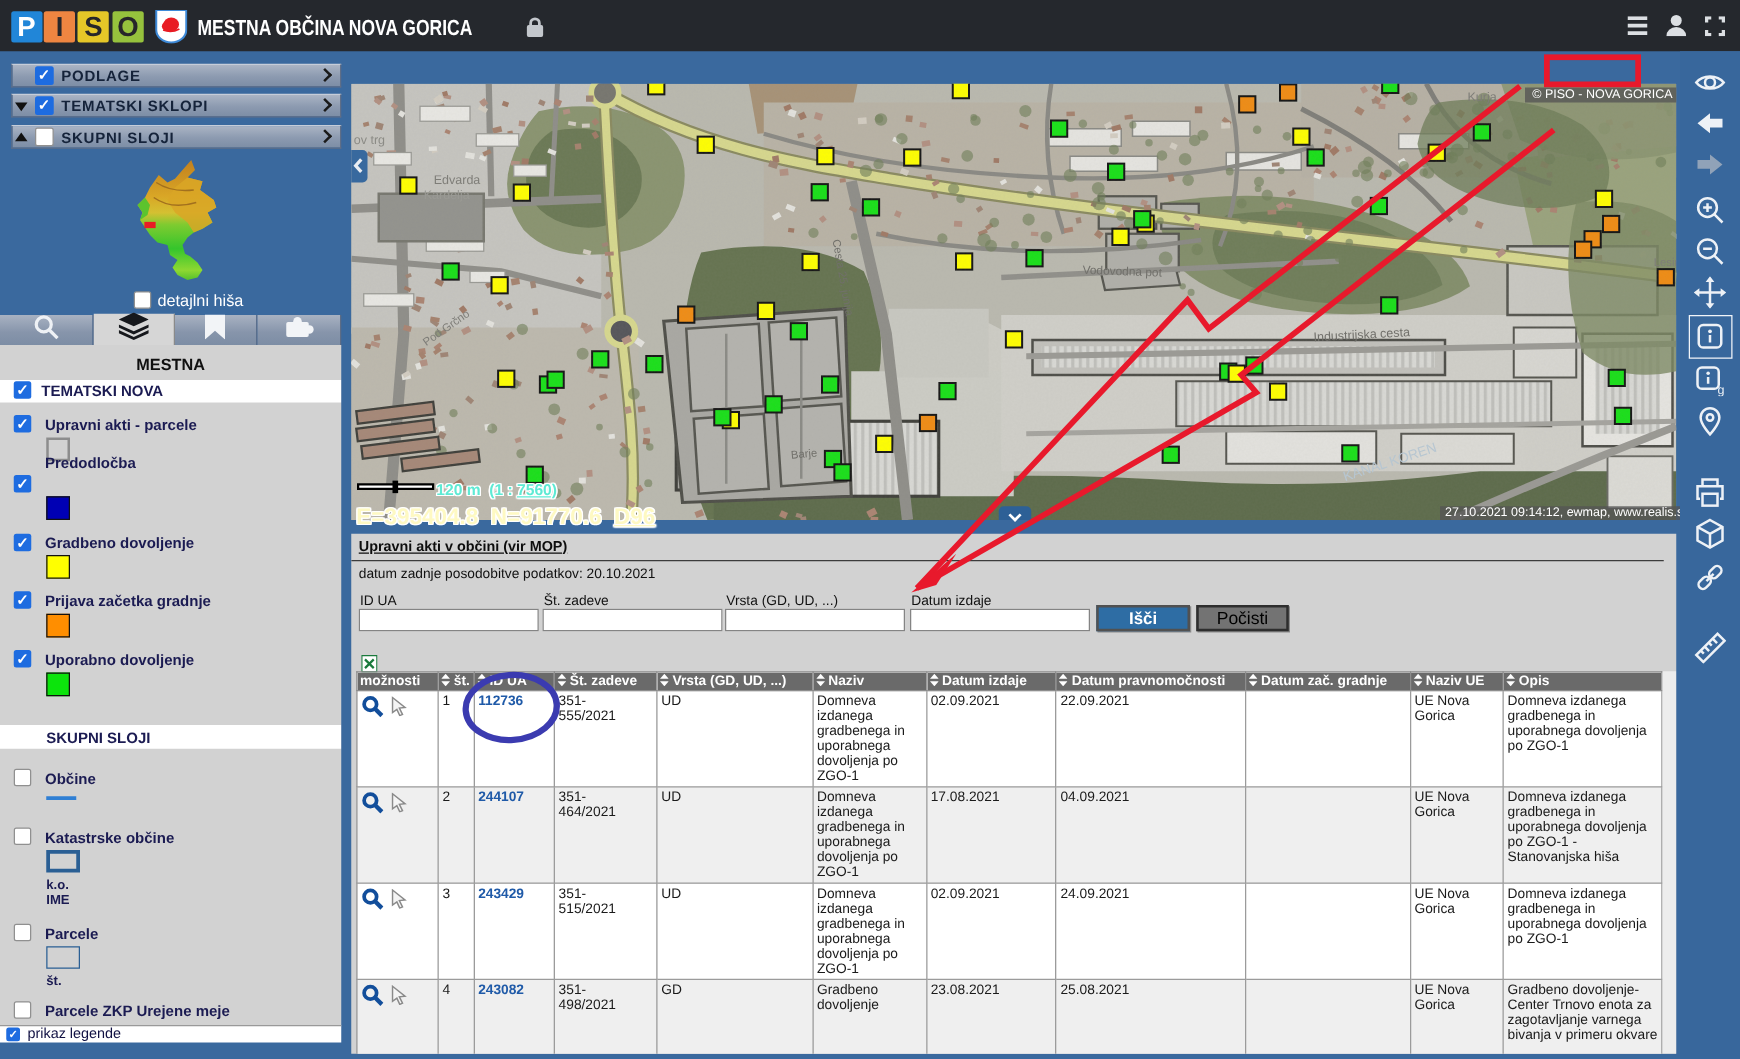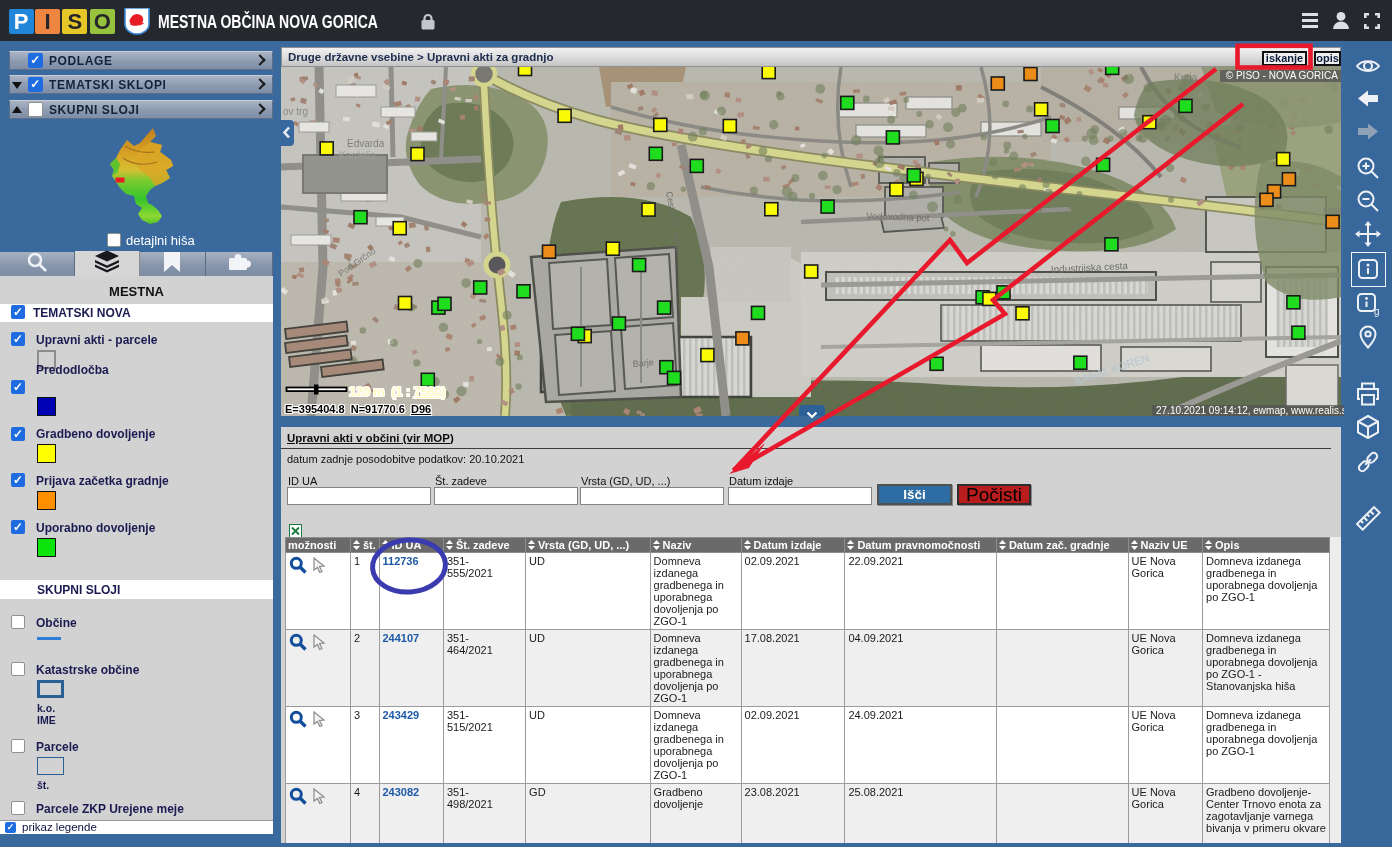--- a/index.html
+++ b/index.html
@@ -163,25 +163,20 @@
       <span class="cbu" style="left:11px;top:462.5px;width:14px;height:14px"></span>
       <div class="litem" style="top:463.5px">Parcele</div>
       <div class="abs" style="left:37px;top:480.5px;width:27px;height:18px;border:1.5px solid #2a5f94"></div>
       <div class="abs" style="left:37px;top:503px;font-size:10.5px;font-weight:bold">št.</div>
       <span class="cbu" style="left:11px;top:524.5px;width:14px;height:14px"></span>
       <div class="litem" style="top:525.5px">Parcele ZKP Urejene meje</div>
     </div>
 <div class="abs" style="left:0;top:819.8px;width:273.4px;height:14.5px;background:#fff;border-top:1px solid #999">
       <span class="cbc" style="left:5px;top:1.5px;width:11px;height:11px;line-height:11px;font-size:9px">✓</span>
       <span style="position:absolute;left:22px;top:0.5px;font-size:11.5px;color:#101042">prikaz legende</span>
-    </div>
-<div class="abs" style="left:281px;top:47px;width:1060px;height:20px;background:linear-gradient(180deg,#f2f2f2,#cfcfcf 80%,#c2c2c2);border:1px solid #909090;color:#1c2c4e;font-weight:bold;font-size:11.5px;line-height:19px">
-      <span style="position:absolute;left:6px;top:0">Druge državne vsebine &gt; Upravni akti za gradnjo</span>
-      <span class="mbtn" style="left:980px;width:45px">iskanje</span>
-      <span class="mbtn" style="left:1032px;width:27px">opis</span>
     </div>
 <div class="abs" style="left:281px;top:67px;width:1060px;height:349px;overflow:visible">
       <svg width="1060" height="349" viewBox="0 0 1060 349" style="display:block">
         <rect width="1060" height="349" fill="#bab9af"></rect>
         <rect x="0" y="0" width="200" height="200" fill="#c6c5c0"></rect>
         <rect x="0" y="195" width="230" height="154" fill="#bdb9ae"></rect>
         <path d="M150 22 q55 -12 95 12 q28 18 20 55 q-10 40 -52 46 q-50 8 -75 -18 q-20 -28 -10 -55 q8 -25 22 -40z" fill="#8a9470"></path>
         <path d="M160 38 q38 -8 60 12 q20 20 8 44 q-16 26 -50 20 q-34 -8 -38 -35 q-2 -26 20 -41z" fill="#6b7955"></path>
         <path d="M318 0 L405 0 L398 34 L325 40 z" fill="#a79277"></path>
         <rect x="330" y="15" width="440" height="115" fill="#b9b3a6"></rect>
@@ -721,43 +716,43 @@
         <rect width="1060" height="349" filter="url(#gr)" opacity="0.17"></rect>
       </svg>
       <div class="abs ovl" style="right:0;top:3.3px;height:11.5px;padding:0 3px 0 6px;line-height:11.5px">© PISO - NOVA GORICA</div>
       <div class="abs ovl" style="left:871px;top:337.5px;height:11.5px;padding:0 4px;line-height:11.5px">27.10.2021 09:14:12, ewmap, www.realis.si</div>
       <svg class="abs" style="left:0;top:314px" width="200" height="35" viewBox="0 0 200 35">
 <g stroke="#000">
           <rect x="5.5" y="6.5" width="60" height="3.6" fill="#fff" stroke-width="1.8"></rect>
 <rect x="33" y="3.5" width="4.5" height="10" fill="#000" stroke-width="0"></rect>
         </g>
       </svg>
-      <div class="abs" style="left:68px;top:317.5px;font-size:12.5px;font-weight:bold;color:#fef9c3;text-shadow:1px 1px 0 #fff,-1px -1px 0 #fff,1px -1px 0 #fff,-1px 1px 0 #fff,0 1px 0 #fff,0 -1px 0 #fff,1px 0 0 #fff,-1px 0 0 #fff;white-space:nowrap">120 m&nbsp; (1 : <u>7560</u>)</div>
-      <div class="abs" style="left:4px;top:336px;font-size:11px;font-weight:bold;color:#000000;text-shadow:1px 1px 0 #fff,-1px -1px 0 #fff,1px -1px 0 #fff,-1px 1px 0 #fff,0 1px 0 #fff,0 -1px 0 #fff,1px 0 0 #fff,-1px 0 0 #fff;white-space:nowrap">E=395404.8&nbsp; N=91770.6&nbsp; <u>D96</u></div>
+      <div class="abs" style="left:68px;top:317.5px;font-size:12.5px;font-weight:bold;color:#5eead4;text-shadow:1px 1px 0 #fff,-1px -1px 0 #fff,1px -1px 0 #fff,-1px 1px 0 #fff,0 1px 0 #fff,0 -1px 0 #fff,1px 0 0 #fff,-1px 0 0 #fff;white-space:nowrap">120 m&nbsp; (1 : <u>7560</u>)</div>
+      <div class="abs" style="left:4px;top:336px;font-size:18px;font-weight:bold;color:#fef9c3;text-shadow:1px 1px 0 #fff,-1px -1px 0 #fff,1px -1px 0 #fff,-1px 1px 0 #fff,0 1px 0 #fff,0 -1px 0 #fff,1px 0 0 #fff,-1px 0 0 #fff;white-space:nowrap">E=395404.8&nbsp; N=91770.6&nbsp; <u>D96</u></div>
       <div class="abs" style="left:518px;top:338px;width:26px;height:11px;background:#2d6096;border-radius:4px 4px 0 0;color:#fff;text-align:center"><svg width="12" height="8" viewBox="0 0 12 8" style="margin-top:1px">
           <path d="M1.5 1.5 L6 6 L10.5 1.5" stroke="#fff" stroke-width="2.2" fill="none"></path>
         </svg></div>
       <div class="abs" style="left:-0.5px;top:53px;width:13px;height:25.5px;background:#38699e;border-radius:0 4px 4px 0"><svg width="9" height="13" viewBox="0 0 9 13" style="margin:6px 0 0 1px">
           <path d="M7 1.5 L2.5 6.5 L7 11.5" stroke="#e8ecf2" stroke-width="2.6" fill="none"></path>
         </svg></div>
     </div>
 <div id="bp" class="abs" style="left:281px;top:427px;width:1060px;height:416px;background:#d2d2d2;overflow:hidden;color:#111;font-size:11px">
       <div class="abs" style="left:6px;top:4.5px;font-weight:bold;font-size:11.5px;text-decoration:underline;color:#0d0d0d">Upravni akti v občini (vir MOP)</div>
       <div class="abs" style="left:0;top:21px;width:1050px;border-top:1.5px solid #3c3c3c"></div>
       <div class="abs" style="left:6px;top:25.5px;font-size:11px">datum zadnje posodobitve podatkov: 20.10.2021</div>
       <div class="abs" style="left:7px;top:48px;font-size:11px">ID UA</div>
       <div class="abs" style="left:154px;top:48px;font-size:11px">Št. zadeve</div>
       <div class="abs" style="left:300px;top:48px;font-size:11px">Vrsta (GD, UD, ...)</div>
       <div class="abs" style="left:448px;top:48px;font-size:11px">Datum izdaje</div>
       <input style="left: 6px; top: 60px;">
       <input style="left: 153px; top: 60px;">
       <input style="left: 299px; top: 60px;">
       <input style="left: 447px; top: 60px;">
       <div class="abs" style="left:596px;top:56.5px;width:75px;height:21px;background:#2e6da4;border:2px solid #515151;color:#fff;font-weight:bold;font-size:13.5px;text-align:center;line-height:17px;box-shadow:1px 1px 0 #8a8a8a">Išči</div>
-      <div class="abs" style="left:676px;top:56.5px;width:74px;height:21px;background:#b91c1c;border:2px solid #2e2e2e;color:#000;font-size:19px;text-align:center;line-height:17px;box-shadow:1px 1px 0 #8a8a8a">Počisti</div>
+      <div class="abs" style="left:676px;top:56.5px;width:74px;height:21px;background:#737373;border:2px solid #2e2e2e;color:#000;font-size:14px;text-align:center;line-height:17px;box-shadow:1px 1px 0 #8a8a8a">Počisti</div>
       <svg class="abs" style="left:8px;top:96.5px" width="13" height="14" viewBox="0 0 13 14">
 <rect x="0.5" y="0.5" width="12" height="13" fill="#fff" stroke="#1a7a3c"></rect>
 <path d="M3 3.5 L10 10.5 M10 3.5 L3 10.5" stroke="#1a7a3c" stroke-width="1.8"></path>
       </svg>
       <table id="rtab">
         <colgroup>
           <col style="width:65px">
           <col style="width:28.5px">
           <col style="width:64.4px">
           <col style="width:82.2px">

